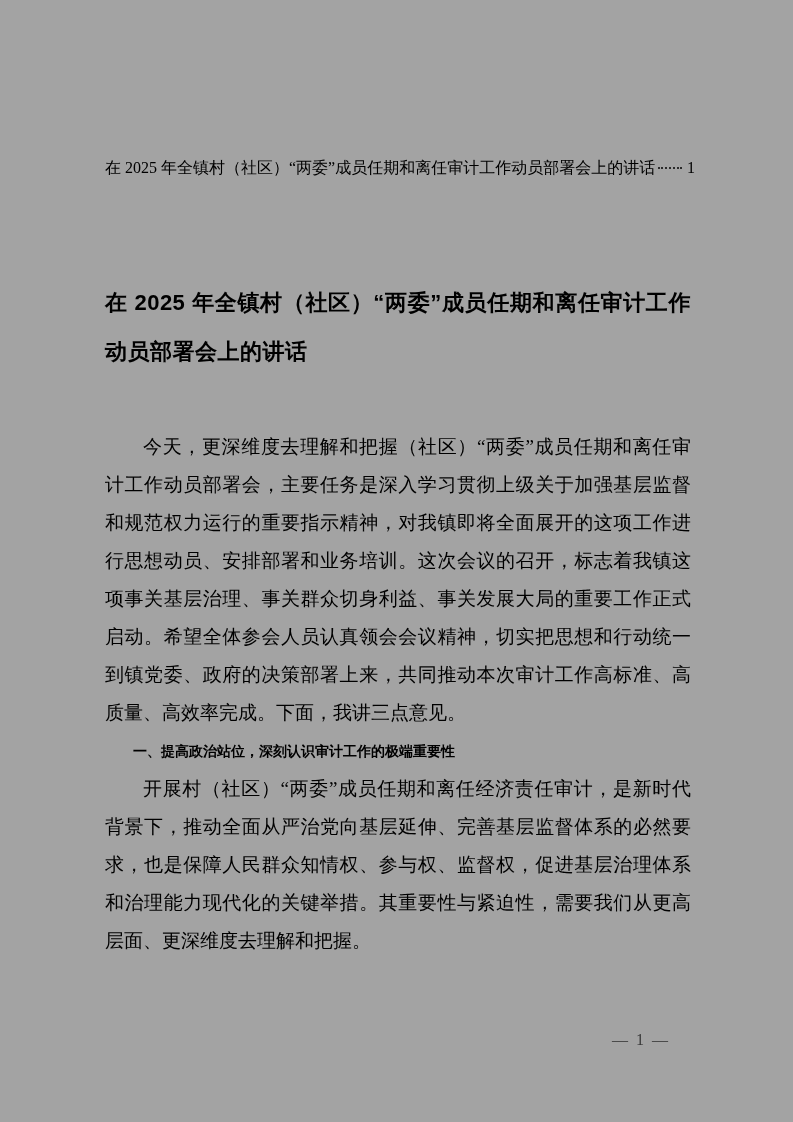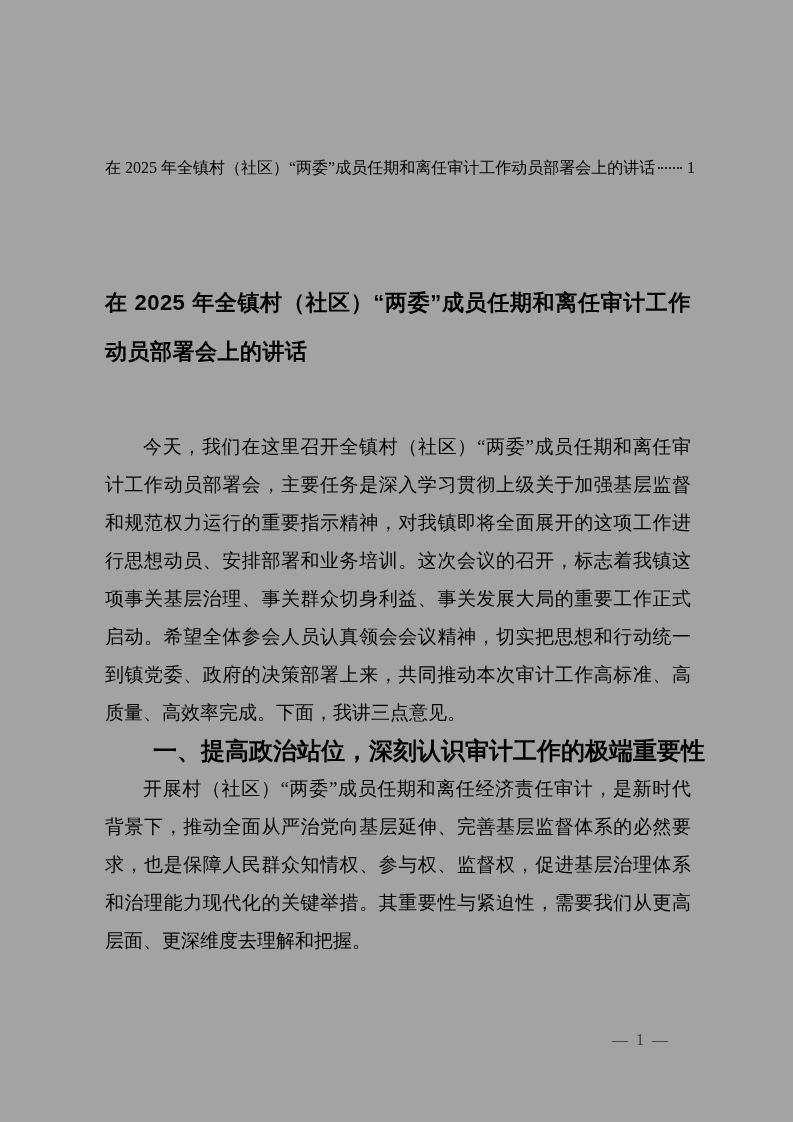--- a/index.html
+++ b/index.html
@@ -59,21 +59,21 @@
     width: 586px;
     font-size: 19px;
     line-height: 38px;
     text-align: justify;
   }
   .salutation { text-indent: 0; }
   .para { text-indent: 2em; }
   .section-heading {
     font-family: "Liberation Sans", "DejaVu Sans", sans-serif;
     font-weight: bold;
-    font-size: 24px;
+    font-size: 14px;
     line-height: 38px;
     text-indent: 2em;
     text-align: left;
     white-space: nowrap;
   }
   
   .footer {
     position: absolute;
     top: 1030px;
     right: 123px;
@@ -92,20 +92,20 @@
     <div class="toc-entry">
       <span class="toc-title">在 2025 年全镇村（社区）“两委”成员任期和离任审计工作动员部署会上的讲话</span>
       <span class="toc-leader"></span>
       <span class="toc-page">1</span>
     </div>
   </div>
 
   <h1 class="doc-title">在 2025 年全镇村（社区）“两委”成员任期和离任审计工作动员部署会上的讲话</h1>
 
   <div class="body-text">
-    <p class="para">今天，我们在这里召开全镇村（社区）“两委”成员任期和离任审计工作动员部署会，主要任务是深入学习贯彻上级关于加强基层监督和规范权力运行的重要指示精神，对我镇即将全面展开的这项工作进行思想动员、安排部署和业务培训。这次会议的召开，标志着我镇这项事关基层治理、事关群众切身利益、事关发展大局的重要工作正式启动。希望全体参会人员认真领会会议精神，切实把思想和行动统一到镇党委、政府的决策部署上来，共同推动本次审计工作高标准、高质量、高效率完成。下面，我讲三点意见。</p>
+    <p class="para">今天，更深维度去理解和把握（社区）“两委”成员任期和离任审计工作动员部署会，主要任务是深入学习贯彻上级关于加强基层监督和规范权力运行的重要指示精神，对我镇即将全面展开的这项工作进行思想动员、安排部署和业务培训。这次会议的召开，标志着我镇这项事关基层治理、事关群众切身利益、事关发展大局的重要工作正式启动。希望全体参会人员认真领会会议精神，切实把思想和行动统一到镇党委、政府的决策部署上来，共同推动本次审计工作高标准、高质量、高效率完成。下面，我讲三点意见。</p>
     <h2 class="section-heading">一、提高政治站位，深刻认识审计工作的极端重要性</h2>
     <p class="para">开展村（社区）“两委”成员任期和离任经济责任审计，是新时代背景下，推动全面从严治党向基层延伸、完善基层监督体系的必然要求，也是保障人民群众知情权、参与权、监督权，促进基层治理体系和治理能力现代化的关键举措。其重要性与紧迫性，需要我们从更高层面、更深维度去理解和把握。</p>
   </div>
 
   <div class="footer">— 1 —</div>
 
 </div>
 
 </body></html>

